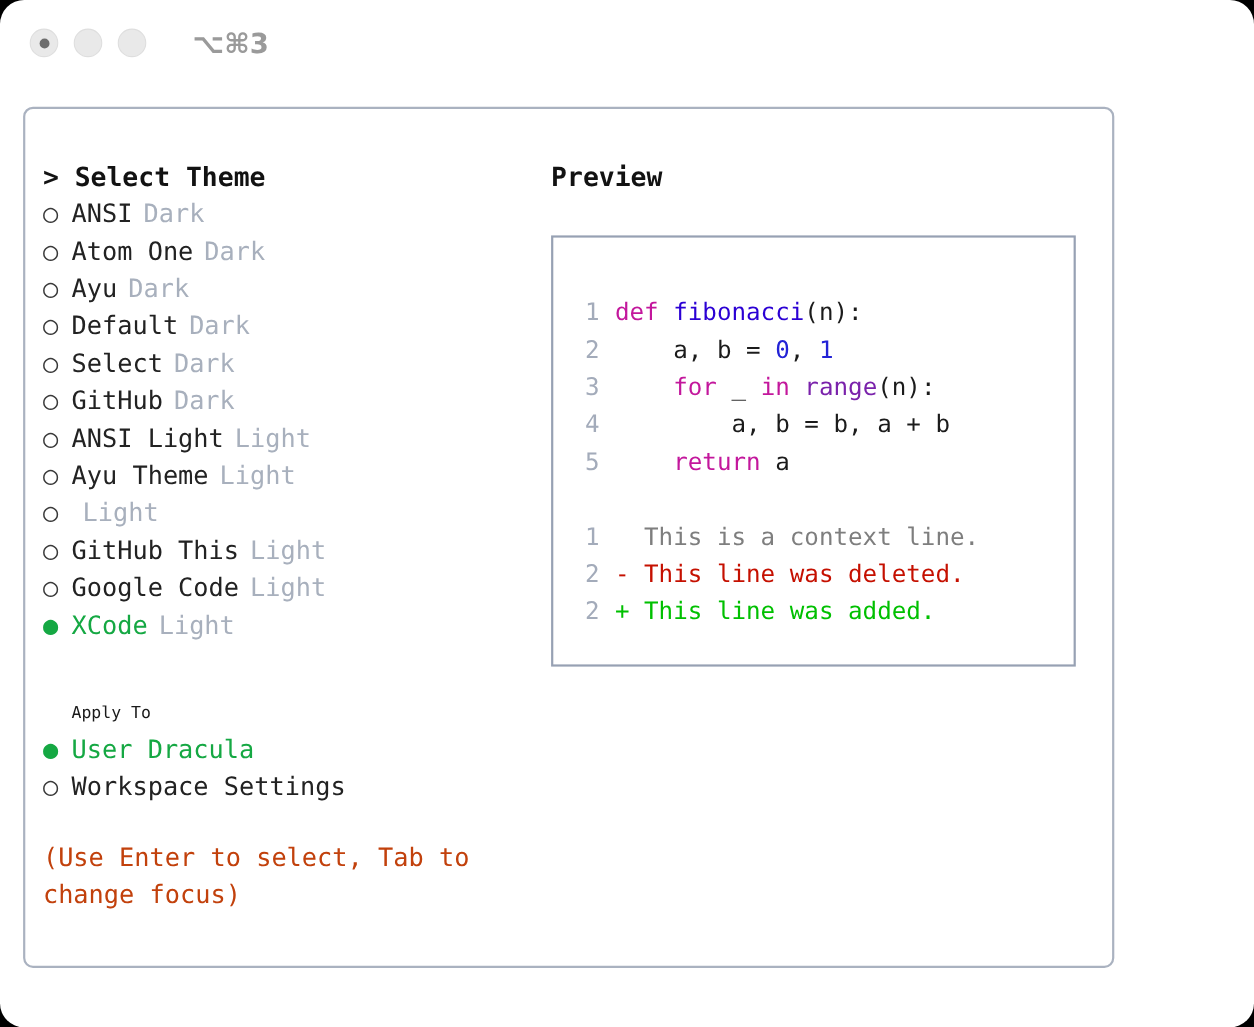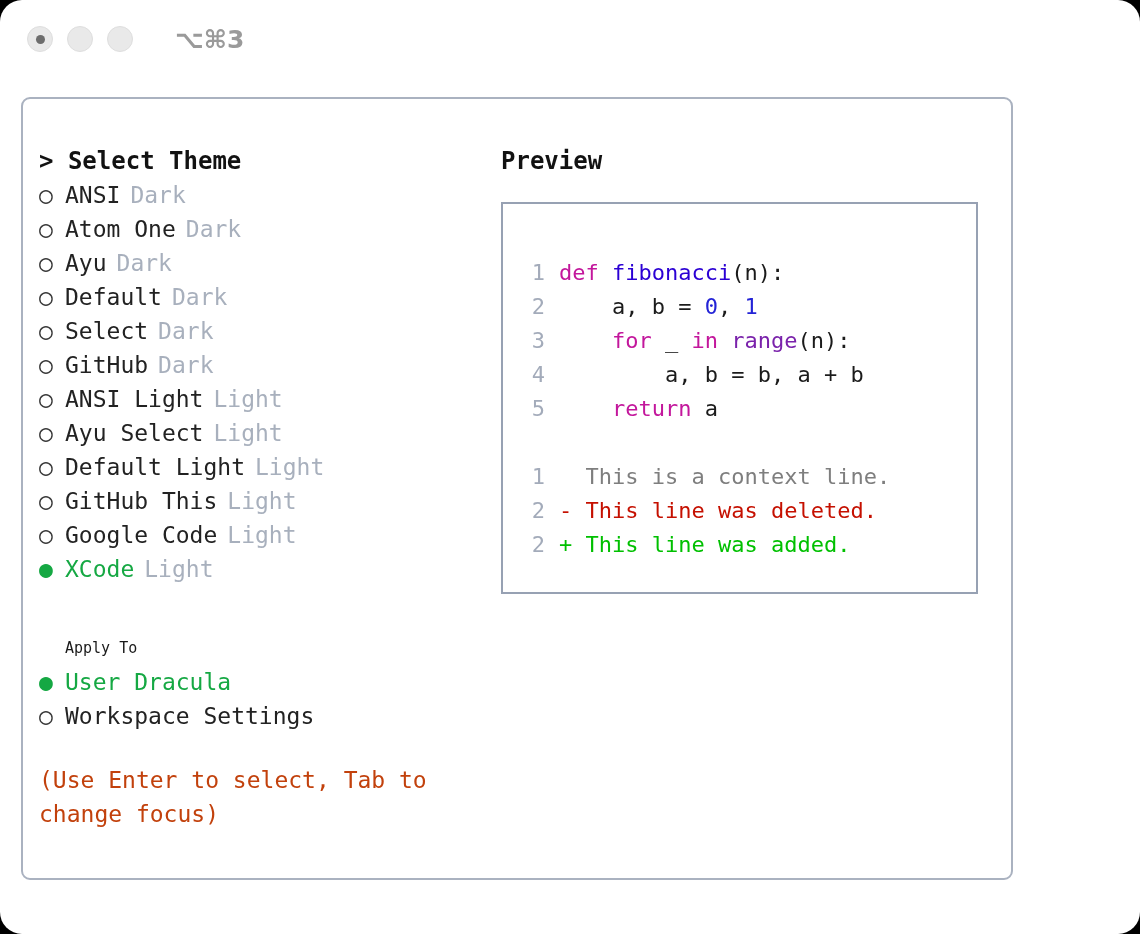--- a/index.html
+++ b/index.html
@@ -155,21 +155,21 @@
   .hint {
     font-size: 23px;
     color: #c2410c;
     line-height: 34px;
     width: 400px;
     white-space: pre-wrap;
   }
 
   
   .preview-box {
-    margin-top: 24px;
+    margin-top: 36px;
     width: 477px;
     height: 392px;
     border: 2px solid #97a1b3;
     box-sizing: border-box;
     background: #ffffff;
   }
   .code {
     padding: 52px 0 0 18px;
     font-size: 22px;
     line-height: 34px;
@@ -217,22 +217,22 @@
         <div class="section-title">&gt; Select Theme</div>
 
         <div class="list" id="theme-list">
             <div class="row"><span class="bullet">○</span><span class="label">ANSI</span><span class="tag">Dark</span></div>
             <div class="row"><span class="bullet">○</span><span class="label">Atom One</span><span class="tag">Dark</span></div>
             <div class="row"><span class="bullet">○</span><span class="label">Ayu</span><span class="tag">Dark</span></div>
             <div class="row"><span class="bullet">○</span><span class="label">Default</span><span class="tag">Dark</span></div>
             <div class="row"><span class="bullet">○</span><span class="label">Select</span><span class="tag">Dark</span></div>
             <div class="row"><span class="bullet">○</span><span class="label">GitHub</span><span class="tag">Dark</span></div>
             <div class="row"><span class="bullet">○</span><span class="label">ANSI Light</span><span class="tag">Light</span></div>
-            <div class="row"><span class="bullet">○</span><span class="label">Ayu Select</span><span class="tag">Light</span></div>
-            <div class="row"><span class="bullet">○</span><span class="label">Default Light</span><span class="tag">Light</span></div>
+            <div class="row"><span class="bullet">○</span><span class="label">Ayu Theme</span><span class="tag">Light</span></div>
+            <div class="row"><span class="bullet">○</span><span class="tag">Light</span></div>
             <div class="row"><span class="bullet">○</span><span class="label">GitHub This</span><span class="tag">Light</span></div>
             <div class="row"><span class="bullet">○</span><span class="label">Google Code</span><span class="tag">Light</span></div>
             <div class="row"><span class="bullet sel">●</span><span class="label sel">XCode</span><span class="tag">Light</span></div>
           </div>
 
         <div class="spacer-lg"></div>
 
         <div class="apply-title">Apply To</div>
 
         <div class="list" id="apply-list">

